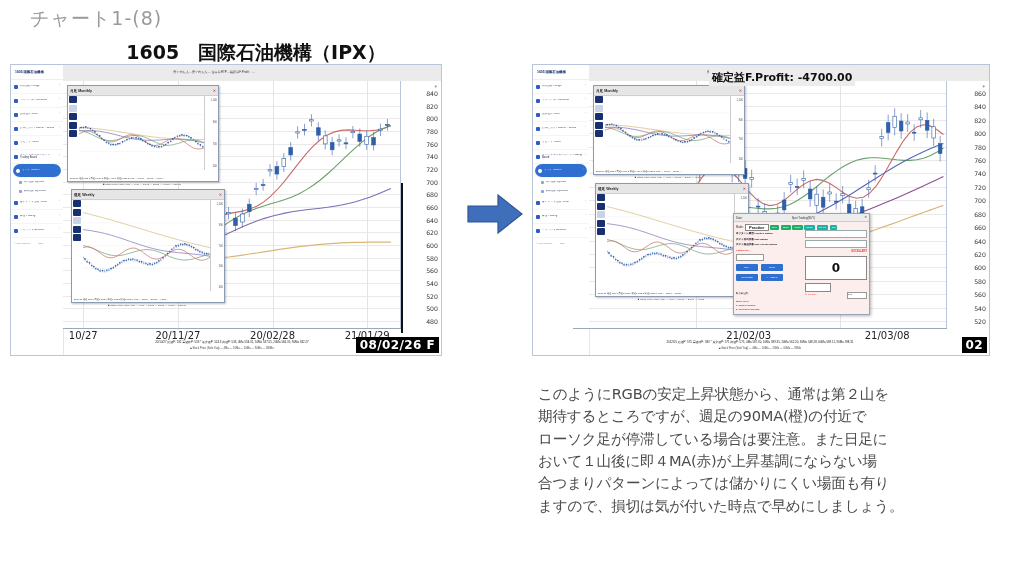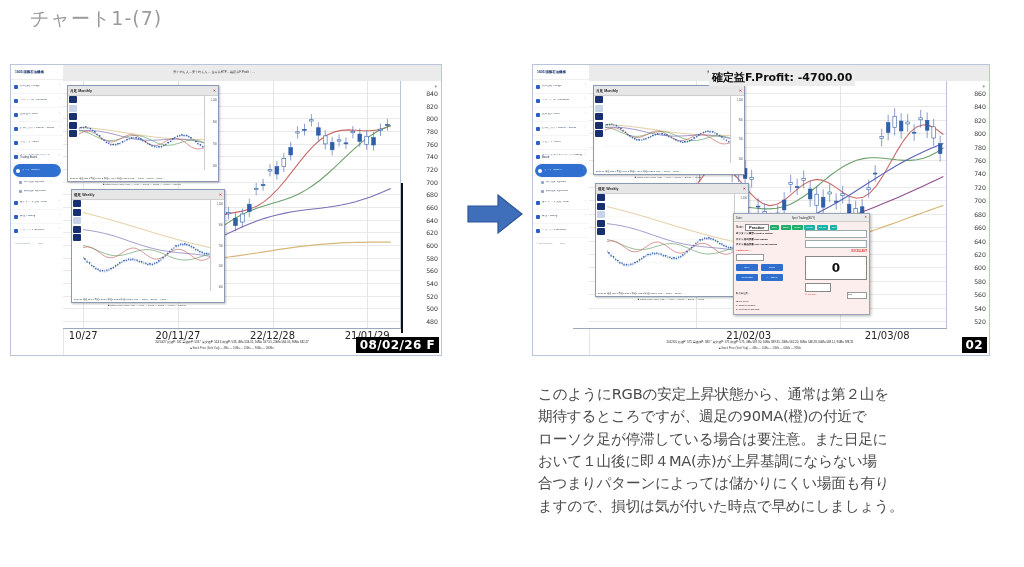--- a/index.html
+++ b/index.html
@@ -238,21 +238,22 @@
     letter-spacing:-0.2px;
   }
   #caption-left{left:48px;top:383px;width:420px;}
   #caption-right{left:538px;top:383px;width:430px;}
 </style>
 </head>
 <body>
 
 <div class="slide">
 
-  <div class="slide-label">チャート1-(7)</div>
+  <div class="slide-label">チャート1-(8)</div>
+  <div class="main-title">1605　国際石油機構（IPX）</div>
 
   <div class="shot" id="shot-left">
     <div class="shot-inner">
 
       <div class="app-side">
         <div class="app-brand">1605 国際石油機構</div>
         <div class="side-item">
           <span class="si-ico"></span>
           <span class="si-tx">初回設定 Range</span>
           <span class="si-ch">›</span>
@@ -464,21 +465,21 @@
           <span class="ytick" style="top: 227.333px;">500</span>
           <span class="ytick" style="top: 240px;">480</span>
         </div>
       <div class="axis-thick" id="axis-thick-left" style="top: 118px; height: 150px;"></div>
 
       <div class="xaxis">
         <div class="xinfo">20/10/27 始値P: 532  高値終P: 533 * 最安値P: 524.3  終値P:  533, 4Ma 534.31, 10Ma 537.55, 20Ma 564.35, 90Ma 632.27</div>
         <div class="xlegend">■ Stock Price (Sole Yaq)  — 4Ma   — 10Ma   — 20Ma   — 90Ma   — 180Ma</div>
       <span class="xtick" style="left: 6%;">10/27</span>
           <span class="xtick" style="left: 34%;">20/11/27</span>
-          <span class="xtick" style="left: 62%;">22/12/28</span>
+          <span class="xtick" style="left: 62%;">20/02/28</span>
           <span class="xtick" style="left: 90%;">21/01/29</span>
         </div>
 
       <div class="subpanel" id="sp-l-monthly" style="left:56px;top:20px;width:150px;height:95px;">
         <div class="sp-head">
           <span class="sp-title">月足 Monthly</span>
           <span class="sp-close">✕</span>
         </div>
         <div class="sp-body">
           <div class="sp-toolcol">

